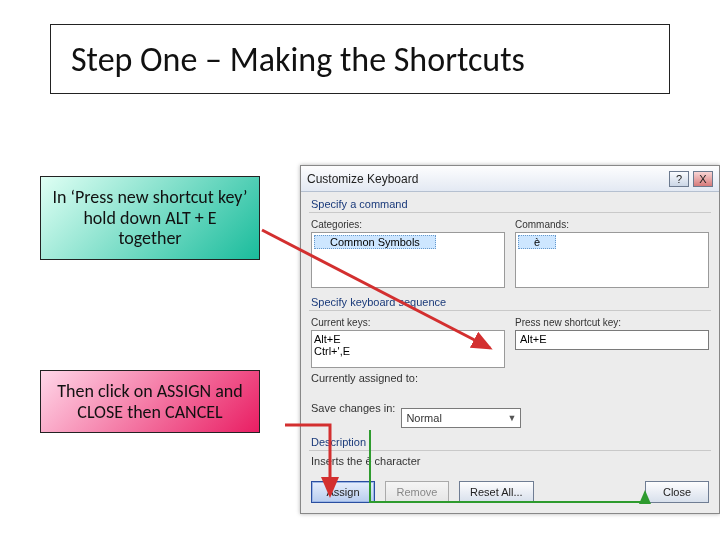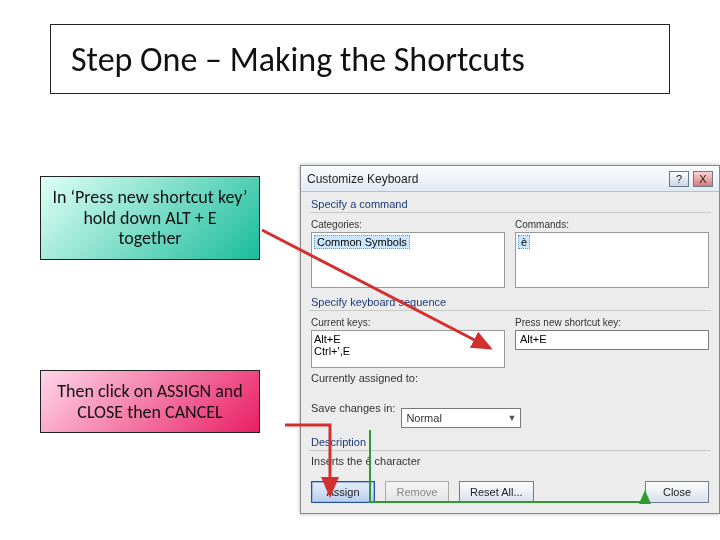--- a/index.html
+++ b/index.html
@@ -17,21 +17,21 @@
   .titlebar .spacer { flex: 1; }
   .winbtn { width: 20px; height: 16px; border: 1px solid #6c7a8f; background: linear-gradient(#fafcff,#cbd6e6); margin-left: 4px; display: flex; align-items: center; justify-content: center; font-size: 11px; }
   .winbtn.close { background: linear-gradient(#f8d4d4,#d67a7a); }
   .group-label { font-size: 11px; color: #1a3a7a; padding: 6px 10px 2px; }
   .sep { height: 1px; background: #c9c9c9; margin: 0 8px 4px; }
   .row { display: flex; padding: 2px 10px; gap: 10px; }
   .col { flex: 1; display: flex; flex-direction: column; }
   .lbl { font-size: 10px; color: #333; margin-bottom: 2px; white-space: nowrap; }
   .listbox { height: 56px; border: 1px solid #9a9a9a; background: #fff; font-size: 11px; padding: 2px; overflow: hidden; }
   .listbox.short { height: 22px; }
-  .selitem { background: #cde6ff; border: 1px dotted #6699cc; padding: 0 2px; display: inline-block; }
+  .selitem { background: #cde6ff; border: 1px dotted #6699cc; padding: 0 15px; display: inline-block; }
   .textbox { height: 20px; border: 1px solid #7a7a7a; background: #fff; font-size: 11px; padding: 2px 4px; }
   .inline { display: flex; align-items: center; gap: 6px; padding: 2px 10px; font-size: 11px; color: #333; }
   .select { height: 20px; border: 1px solid #7a7a7a; background: #fff; font-size: 11px; padding: 1px 4px; display: inline-flex; align-items: center; gap: 6px; min-width: 120px; justify-content: space-between; margin-top: 20px; }
   .select .chev { font-size: 9px; color: #555; }
   .desc { font-size: 11px; color: #333; padding: 0 10px 6px; }
   .btnrow { display: flex; gap: 10px; padding: 8px 10px 10px; }
   .btnrow .gap { flex: 1; }
   .btn { min-width: 64px; height: 22px; font-size: 11px; border: 1px solid #6f7d93; background: linear-gradient(#fdfdfe,#d8e0ec); color: #222; display: inline-flex; align-items: center; justify-content: center; padding: 0 10px; }
   .btn.primary { border-color: #2a4ea0; background: linear-gradient(#e6eefc,#b8cdef); box-shadow: inset 0 0 0 1px #9bb6e6; }
   .btn.disabled { color: #888; border-color: #aaa; background: linear-gradient(#f5f5f5,#e5e5e5); text-align: center; }

